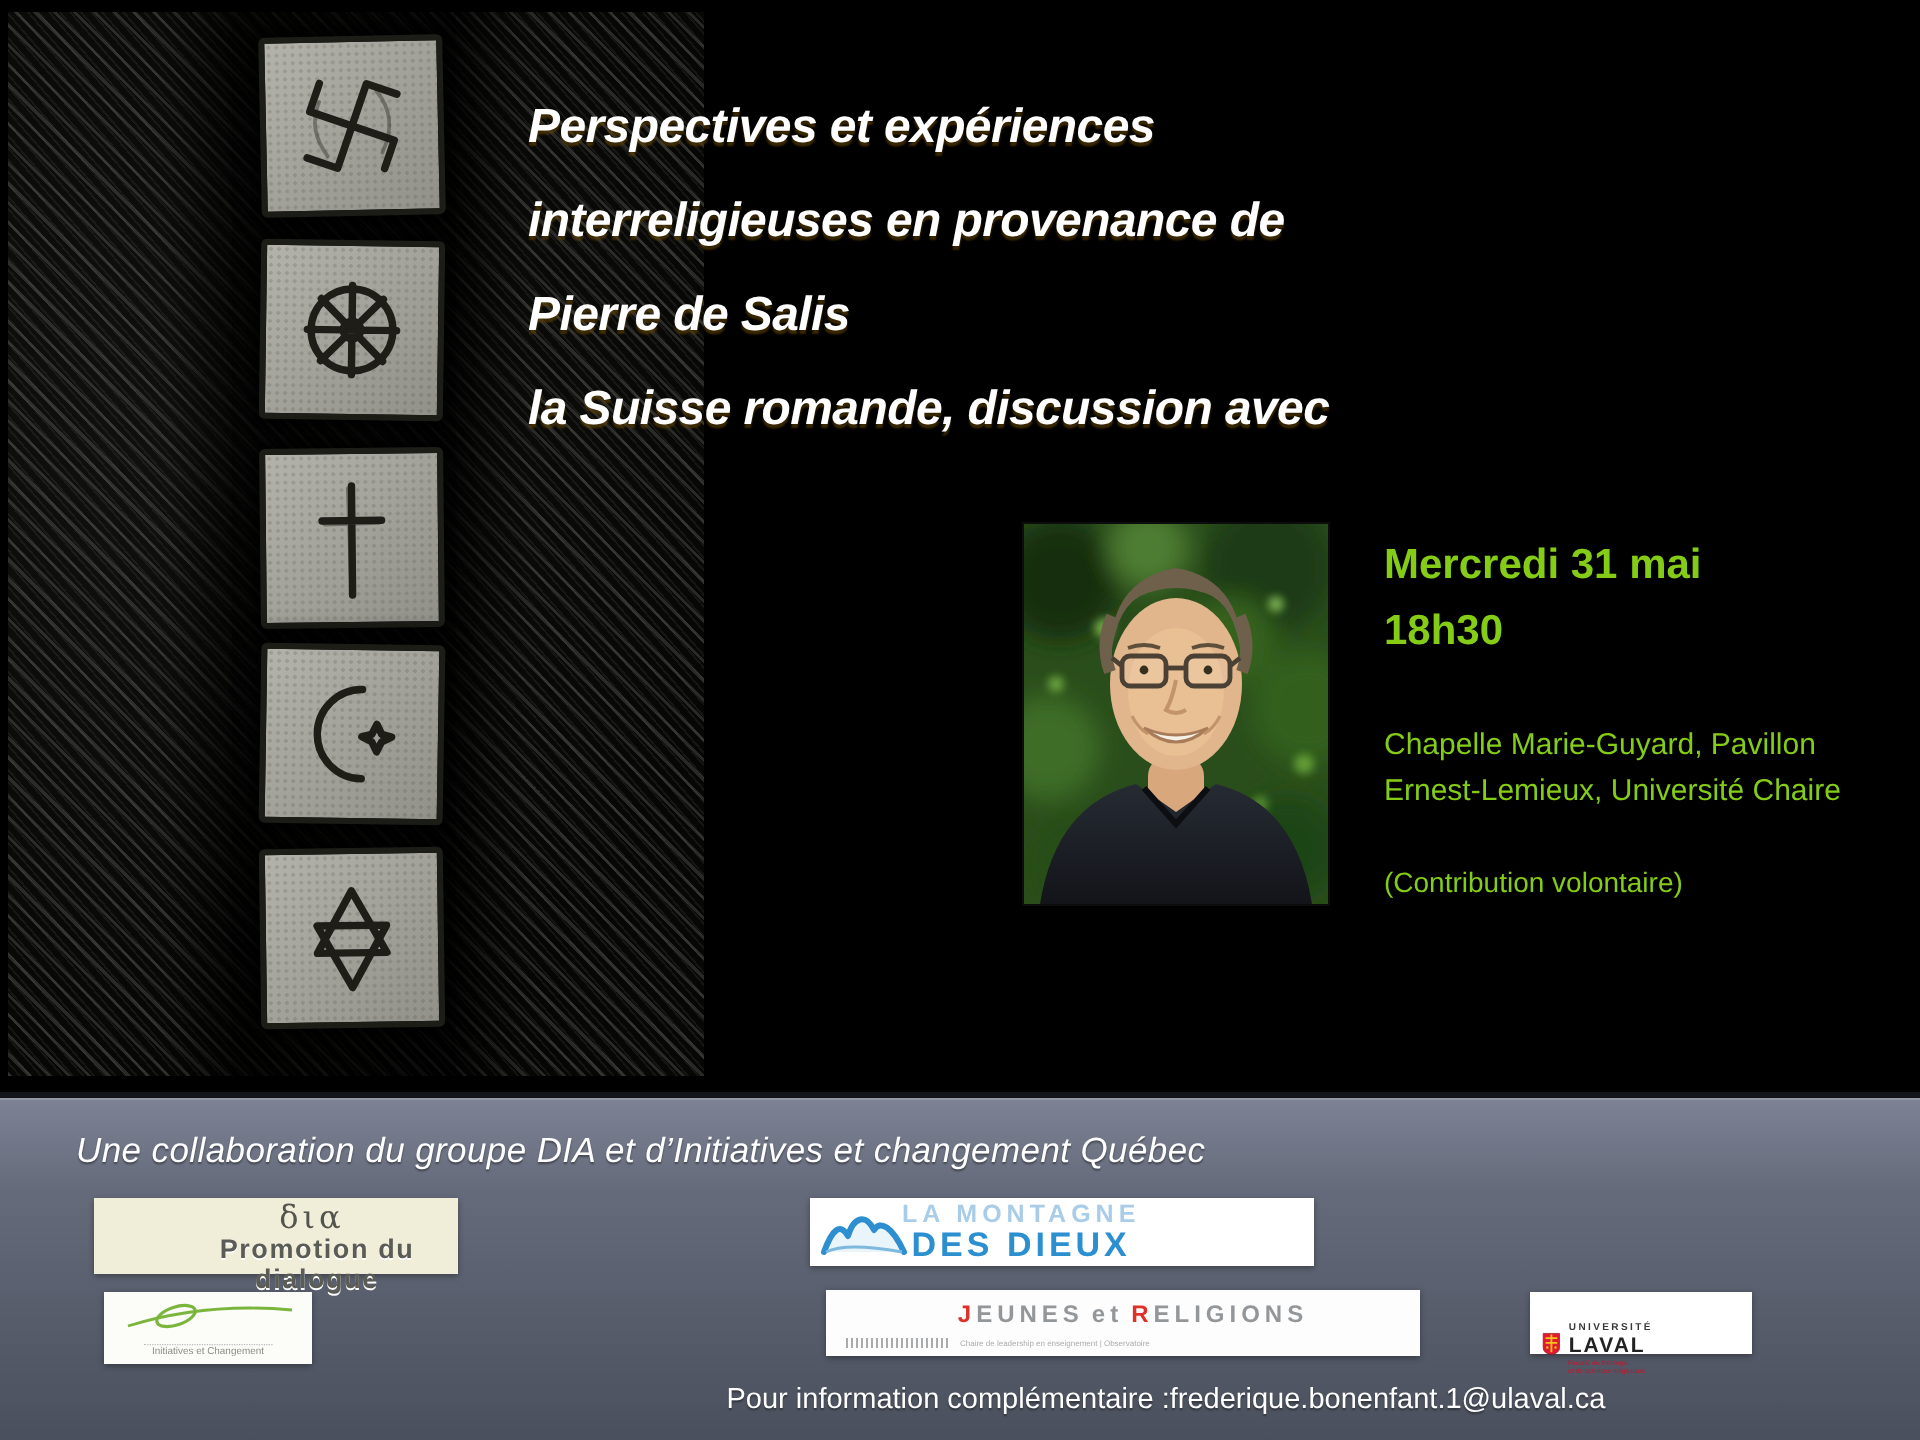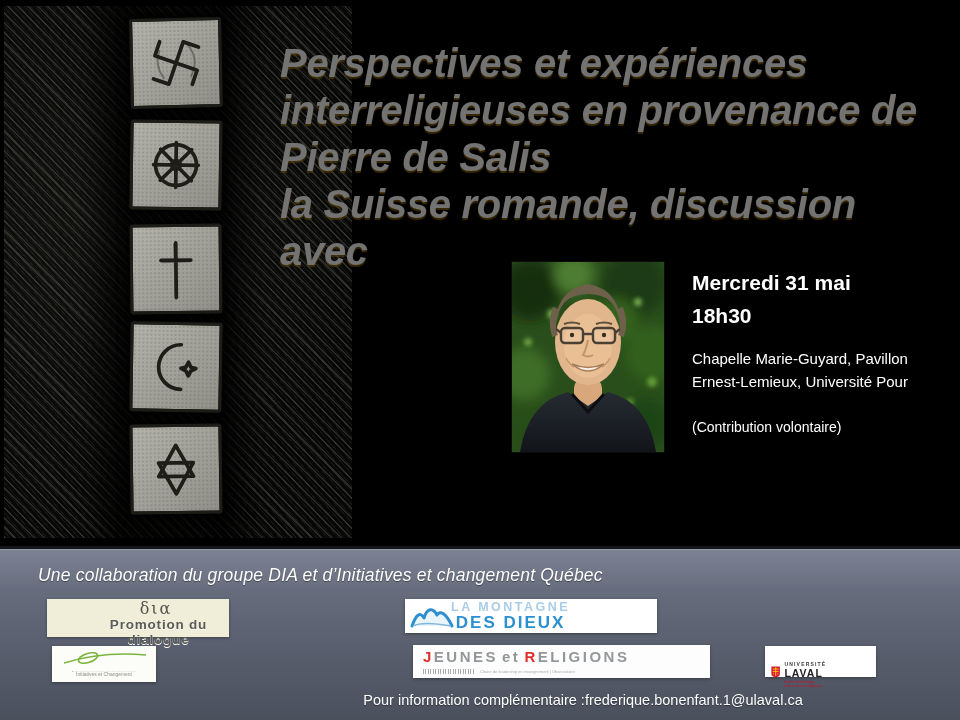--- a/index.html
+++ b/index.html
@@ -27,33 +27,33 @@
   .sq svg{width:62px;height:62px;}
   .sq1{top:12px;transform:rotate(-1.2deg);}
   .sq2{top:114px;transform:rotate(0.8deg);}
   .sq3{top:218px;transform:rotate(-0.6deg);}
   .sq4{top:316px;transform:rotate(0.9deg);}
   .sq5{top:418px;transform:rotate(-0.8deg);}
   .sym{stroke:#1e1d17;fill:none;stroke-width:6;stroke-linecap:round;stroke-linejoin:round;}
   .sym-ghost{stroke:#1e1d17;fill:none;stroke-width:3;opacity:.38;stroke-linecap:round;}
 
   
-  .title{position:absolute;left:280px;top:40px;width:660px;
-      color:#737373;font-style:italic;font-weight:bold;font-size:40px;
+  .title{position:absolute;left:264px;top:40px;width:660px;
+      color:#ffffff;font-style:italic;font-weight:bold;font-size:24px;
       line-height:47px;letter-spacing:-0.3px;
       text-shadow:0 2px 1px rgba(95,65,0,0.6);}
 
   
   .photo{position:absolute;left:512px;top:262px;width:152px;height:190px;
       box-shadow:0 0 0 1px #0c0c0c;}
 
   
-  .details{position:absolute;left:692px;top:266px;width:250px;color:#ffffff;}
+  .details{position:absolute;left:692px;top:266px;width:250px;color:#84cc16;}
   .date{font-weight:bold;font-size:21px;line-height:33px;}
-  .location{margin-top:15px;font-size:15px;line-height:23px;}
+  .location{margin-top:29px;font-size:15px;line-height:23px;}
   .note{margin-top:26px;font-size:14px;}
 
   
   .footer{position:absolute;left:0;top:546px;width:960px;height:174px;
       background:linear-gradient(180deg,#7d8394 0%, #656b7b 26%, #545a68 70%, #4a4f5c 100%);
       border-top:3px solid #14151b;
       box-shadow:inset 0 1px 0 rgba(255,255,255,0.18);}
   .collab{position:absolute;left:38px;top:16px;color:#fff;font-style:italic;
       font-size:17.5px;letter-spacing:0.2px;text-shadow:0 1px 1px rgba(0,0,0,0.4);}
   .logo{position:absolute;box-shadow:0 1px 3px rgba(0,0,0,0.35);}
@@ -71,21 +71,21 @@
       color:#8e8e86;white-space:nowrap;border-top:1px dotted #bbb;margin-top:1px;}
 
   .montagne{left:405px;top:50px;width:252px;height:34px;background:#fff;
       display:flex;align-items:center;padding-left:4px;box-sizing:border-box;}
   .mont-text{margin-left:-4px;line-height:1;}
   .mont-line1{color:#a9cde8;font-size:12.5px;letter-spacing:2.5px;font-weight:bold;}
   .mont-line2{color:#2b8fd0;font-size:17px;letter-spacing:2px;font-weight:bold;margin-top:1px;text-align:center;}
 
   .jeunes{left:413px;top:96px;width:297px;height:33px;background:#fdfdfd;
       padding:5px 0 0 10px;box-sizing:border-box;}
-  .jr-line{font-weight:bold;font-size:15px;letter-spacing:2.5px;line-height:14px;white-space:nowrap;}
+  .jr-line{font-weight:bold;font-size:12px;letter-spacing:2.5px;line-height:14px;white-space:nowrap;text-align:center;}
   .jr-red{color:#df312a;}
   .jr-gray{color:#94979a;}
   .jr-et{color:#94979a;margin:0 4px;}
   .jr-sub{display:flex;align-items:center;margin-top:3px;}
   .barcode{display:inline-block;width:52px;height:5px;margin-right:5px;
       background:repeating-linear-gradient(90deg,#a9abad 0 1px, transparent 1px 2.5px);}
   .jr-subtext{font-size:8px;transform:scale(0.5);transform-origin:left center;
       color:#a9abad;white-space:nowrap;}
 
   .laval{left:765px;top:97px;width:111px;height:31px;background:#fff;
@@ -209,21 +209,21 @@
     </svg>
   </div>
 
   <div class="details">
     <div class="date">
       <div>Mercredi 31 mai</div>
       <div>18h30</div>
     </div>
     <div class="location">
       <div>Chapelle Marie-Guyard, Pavillon</div>
-      <div>Ernest-Lemieux, Université Pour</div>
+      <div>Ernest-Lemieux, Université Chaire</div>
     </div>
     <div class="note">(Contribution volontaire)</div>
   </div>
 
   <div class="footer">
     <div class="collab">Une collaboration du groupe DIA et d’Initiatives et changement Québec</div>
 
     <div class="logo dia">
       <div class="dia-symbol">δια</div>
       <div class="dia-label">Promotion du dialogue</div>

